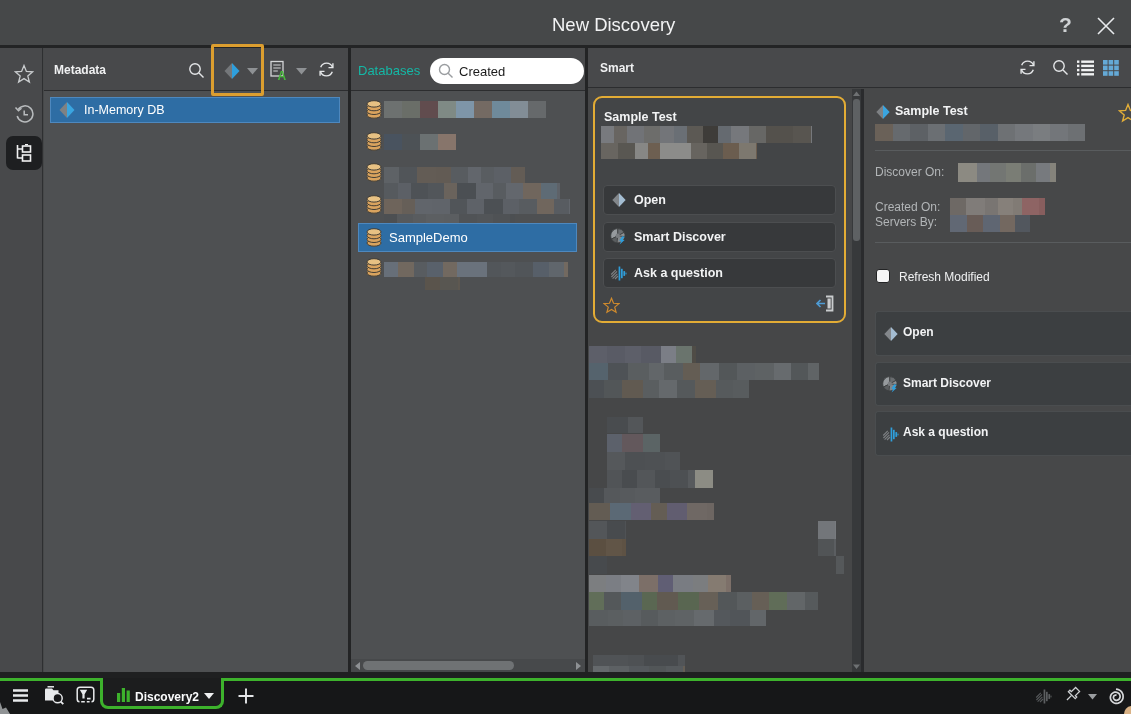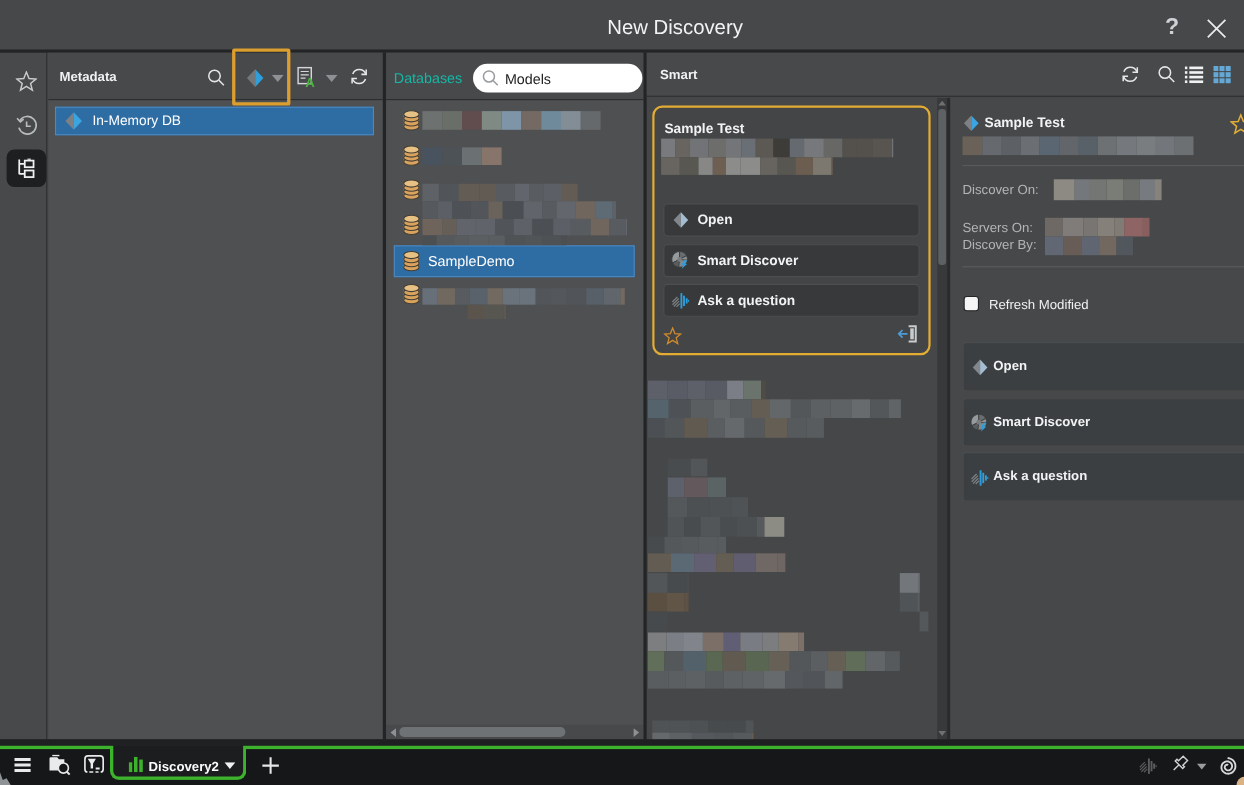--- a/index.html
+++ b/index.html
@@ -66,21 +66,21 @@
     <div class="abs" style="left:211px;top:44px;width:53px;height:52px;border:3px solid #dc9e2f;border-radius:2px;z-index:50"></div>
     <div class="abs" style="left:348px;top:48px;width:3px;height:624px;background:#232425"></div>
     <div class="abs" style="left:351px;top:48px;width:234px;height:624px;background:#4e5052"></div>
     <div class="abs" style="left:351px;top:48px;width:234px;height:43px;background:#48494b;border-bottom:1px solid #2c2d2f"></div>
     <div class="txt" style="left:358px;top:63px;font-size:13px;font-weight:normal;color:#14b8a6">Databases</div>
     <div class="abs" style="left:430px;top:58px;width:154px;height:26px;background:#ffffff;border-radius:13px"></div>
     <svg class="abs" style="left:438px;top:63px" width="16" height="16" viewBox="0 0 16 16">
       <circle cx="6.5" cy="6.5" r="5" fill="none" stroke="#9a9da0" stroke-width="1.4"></circle>
       <path d="M10.2 10.2 L14.5 14.5" stroke="#9a9da0" stroke-width="1.4"></path>
     </svg>
-    <div class="txt" style="left:459px;top:64px;font-size:13px;color:#1b1b1b">Models</div>
+    <div class="txt" style="left:459px;top:64px;font-size:13px;color:#1b1b1b">Created</div>
     <svg class="abs" style="left:366px;top:100px" width="16" height="19" viewBox="0 0 16 19">
 <path d="M1 4 v11 a7 3.2 0 0 0 14 0 v-11" fill="#d9a35e"></path>
 <ellipse cx="8" cy="15" rx="7" ry="3.2" fill="#d9a35e" stroke="#413d36" stroke-width="1"></ellipse>
 <ellipse cx="8" cy="11.3" rx="7" ry="3.2" fill="#d9a35e" stroke="#413d36" stroke-width="1"></ellipse>
 <ellipse cx="8" cy="7.6" rx="7" ry="3.2" fill="#d9a35e" stroke="#413d36" stroke-width="1"></ellipse>
 <ellipse cx="8" cy="3.9" rx="7" ry="3.2" fill="#e7c183" stroke="#413d36" stroke-width="1"></ellipse>
 </svg>
     <svg class="abs" style="left:366px;top:132px" width="16" height="19" viewBox="0 0 16 19">
 <path d="M1 4 v11 a7 3.2 0 0 0 14 0 v-11" fill="#d9a35e"></path>
 <ellipse cx="8" cy="15" rx="7" ry="3.2" fill="#d9a35e" stroke="#413d36" stroke-width="1"></ellipse>
@@ -439,22 +439,22 @@
     <div style="position:absolute;left:1067.5px;top:124px;width:17.5px;height:17px;background:#6d7073"></div>
     <div class="abs" style="left:875px;top:150px;width:256px;height:1px;background:#595c5e"></div>
     <div class="txt" style="left:875px;top:165px;font-size:12px;color:#b2b5b7">Discover On:</div>
     <div style="position:absolute;left:958px;top:163px;width:19px;height:19px;background:#8c8a82"></div>
     <div style="position:absolute;left:977px;top:163px;width:13px;height:19px;background:#74777b"></div>
     <div style="position:absolute;left:990px;top:163px;width:16px;height:19px;background:#737673"></div>
     <div style="position:absolute;left:1006px;top:163px;width:15px;height:19px;background:#7a7d75"></div>
     <div style="position:absolute;left:1021px;top:163px;width:15px;height:19px;background:#6b6e6b"></div>
     <div style="position:absolute;left:1036px;top:163px;width:14px;height:19px;background:#777a7e"></div>
     <div style="position:absolute;left:1050px;top:163px;width:6px;height:19px;background:#85837b"></div>
-    <div class="txt" style="left:875px;top:200px;font-size:12px;color:#b2b5b7">Servers On:</div>
-    <div class="txt" style="left:875px;top:215px;font-size:12px;color:#b2b5b7">Discover By:</div>
+    <div class="txt" style="left:875px;top:200px;font-size:12px;color:#b2b5b7">Created On:</div>
+    <div class="txt" style="left:875px;top:215px;font-size:12px;color:#b2b5b7">Servers By:</div>
     <div style="position:absolute;left:950px;top:198px;width:16px;height:17px;background:#6e6965"></div>
     <div style="position:absolute;left:966px;top:198px;width:19px;height:17px;background:#807c79"></div>
     <div style="position:absolute;left:985px;top:198px;width:13px;height:17px;background:#797572"></div>
     <div style="position:absolute;left:998px;top:198px;width:15px;height:17px;background:#86807a"></div>
     <div style="position:absolute;left:1013px;top:198px;width:9px;height:17px;background:#817b75"></div>
     <div style="position:absolute;left:1022px;top:198px;width:17px;height:17px;background:#8e6464"></div>
     <div style="position:absolute;left:1039px;top:198px;width:6px;height:17px;background:#885e5e"></div>
     <div style="position:absolute;left:950px;top:215px;width:17px;height:17px;background:#616874"></div>
     <div style="position:absolute;left:967px;top:215px;width:16px;height:17px;background:#685c57"></div>
     <div style="position:absolute;left:983px;top:215px;width:17px;height:17px;background:#5f6672"></div>

